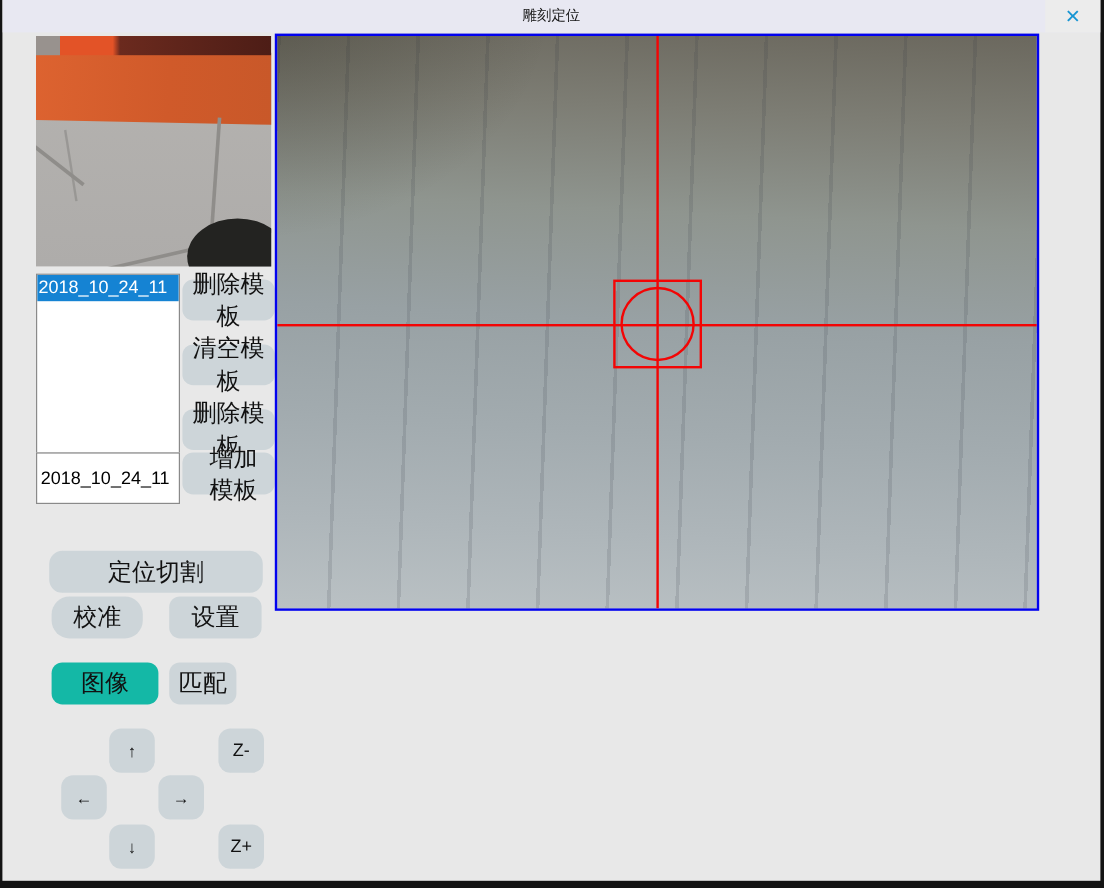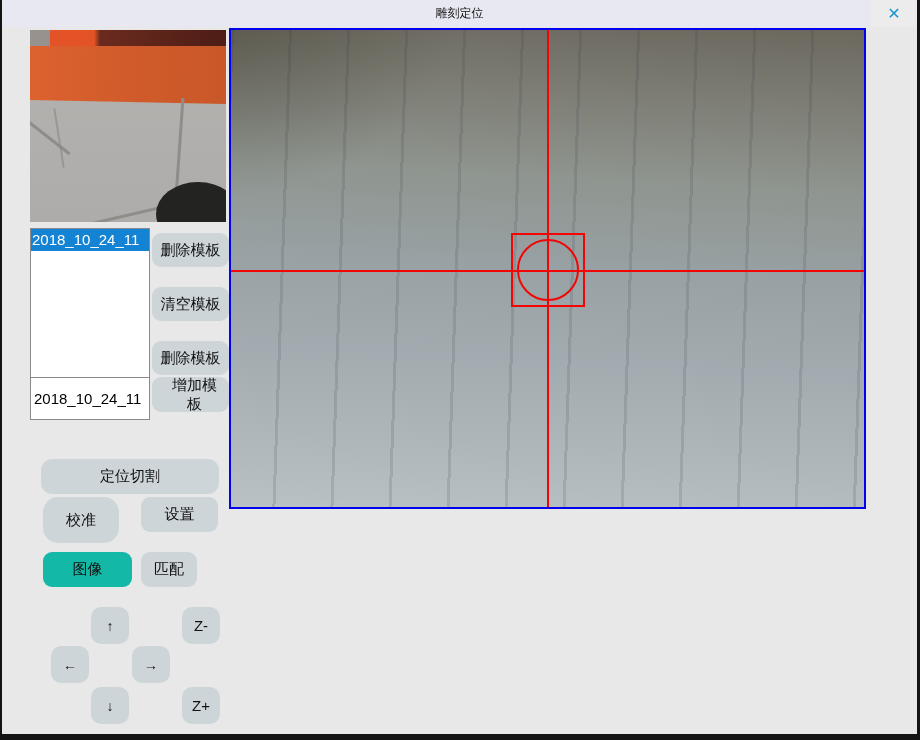--- a/index.html
+++ b/index.html
@@ -57,28 +57,28 @@
   .name-field{
     position:absolute;left:0;top:350px;width:120px;height:43px;box-sizing:border-box;
     background:#fff;border:1px solid #8a8a8a;font-size:15px;color:#000;
     font-family:"Liberation Sans","DejaVu Sans",sans-serif;padding:0 0 0 3px;outline:none;
   }
 
   
   .btn{
     position:absolute;display:flex;align-items:center;justify-content:center;
     background:#cdd5d9;border:none;border-radius:9px;color:#111;
-    font-size:15px;cursor:pointer;font-family:"Liberation Sans","DejaVu Sans",sans-serif;
+    font-size:20px;cursor:pointer;font-family:"Liberation Sans","DejaVu Sans",sans-serif;
   }
   .btn-del{left:122px;top:206px;width:77px;height:34px;}
   .btn-clr{left:122px;top:260px;width:77px;height:34px;text-align:center;}
   .btn-eng{left:122px;top:314px;width:77px;height:34px;}
   .btn-add{left:122px;top:350px;width:77px;height:35px;padding-left:14px;}
   .btn-cut{left:11px;top:432px;width:178px;height:35px;border-radius:11px;}
-  .btn-cal{left:13px;top:470px;width:76px;height:46px;border-radius:15px;}
+  .btn-cal{left:13px;top:470px;width:76px;height:35px;border-radius:15px;}
   .btn-set{left:111px;top:470px;width:77px;height:35px;}
   .btn-img{left:13px;top:525px;width:89px;height:35px;background:#14b8a6;}
   .btn-mat{left:111px;top:525px;width:56px;height:35px;}
 
   .jog{width:38px;height:37px;border-radius:10px;font-size:14px;}
   .jog-up{left:61px;top:580px;}
   .jog-zm{left:152px;top:580px;font-size:15px;}
   .jog-left{left:21px;top:619px;}
   .jog-right{left:102px;top:619px;}
   .jog-down{left:61px;top:660px;}

